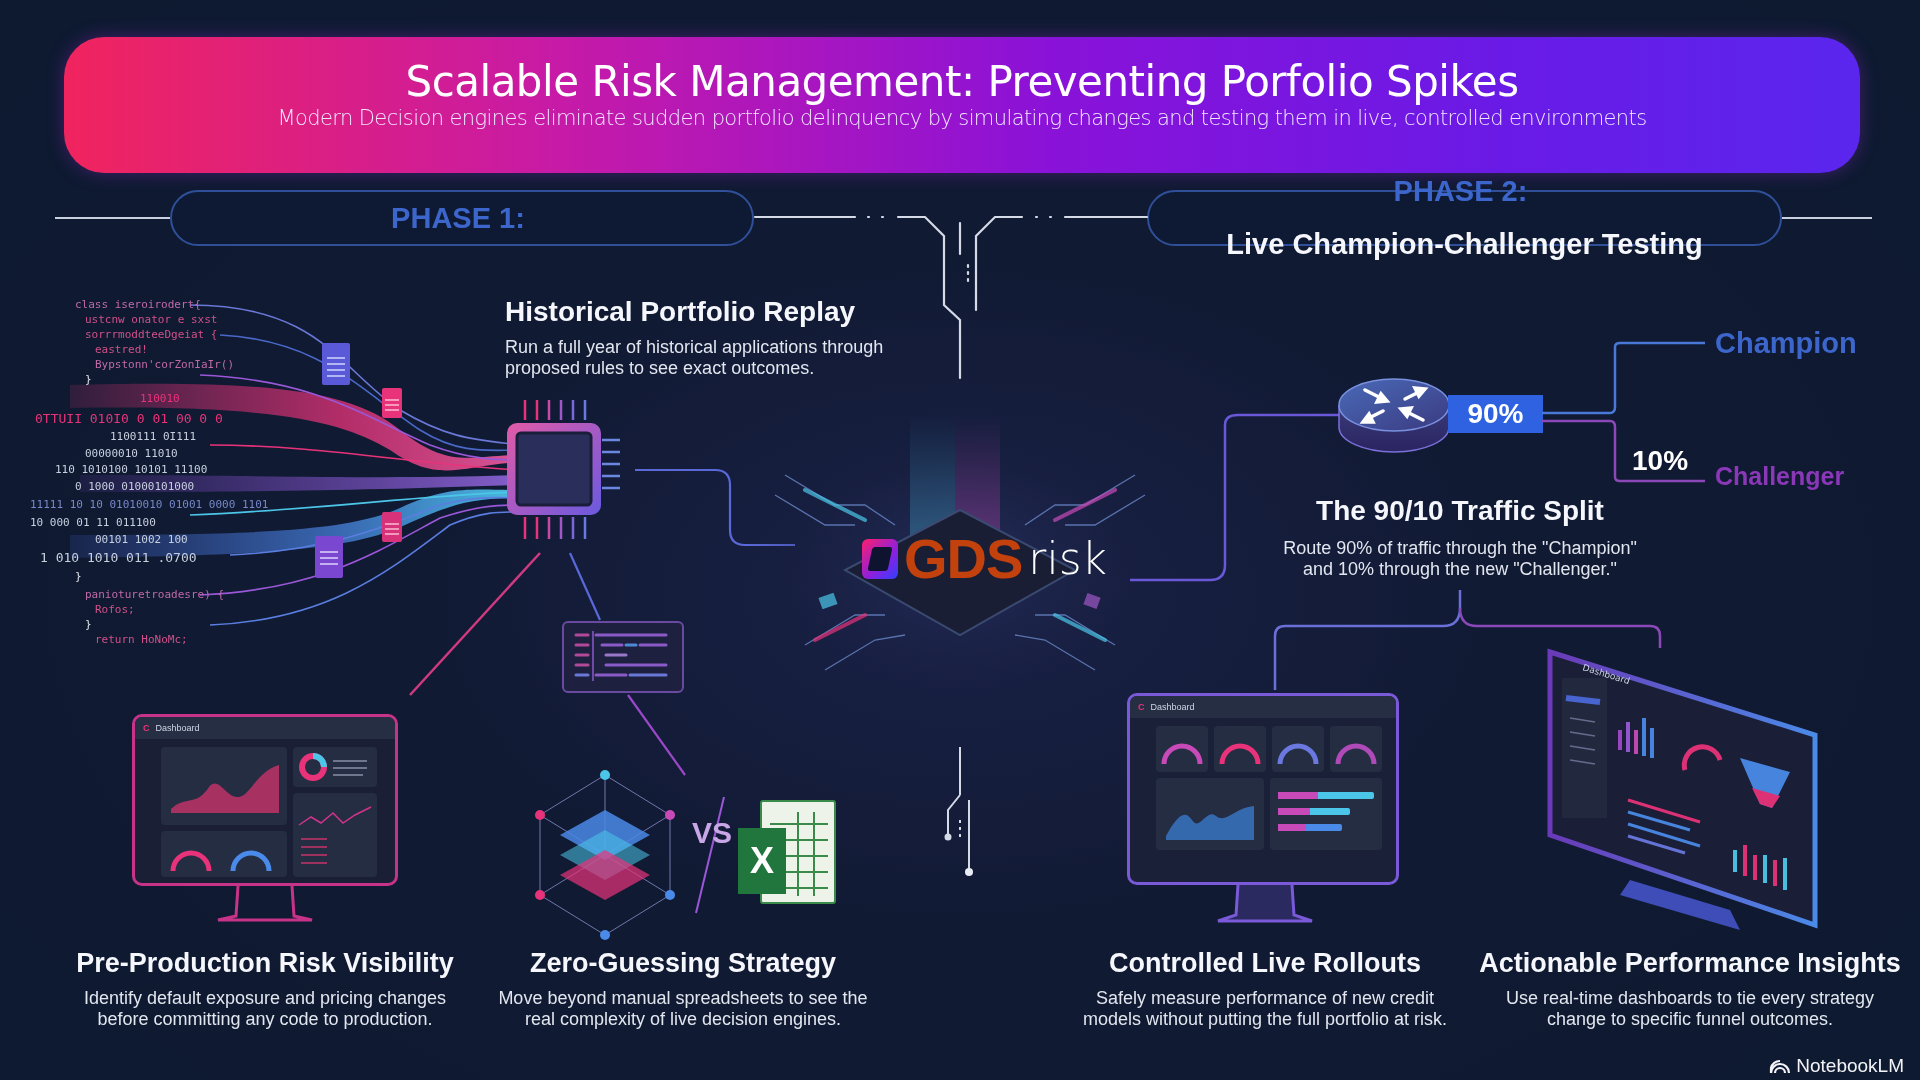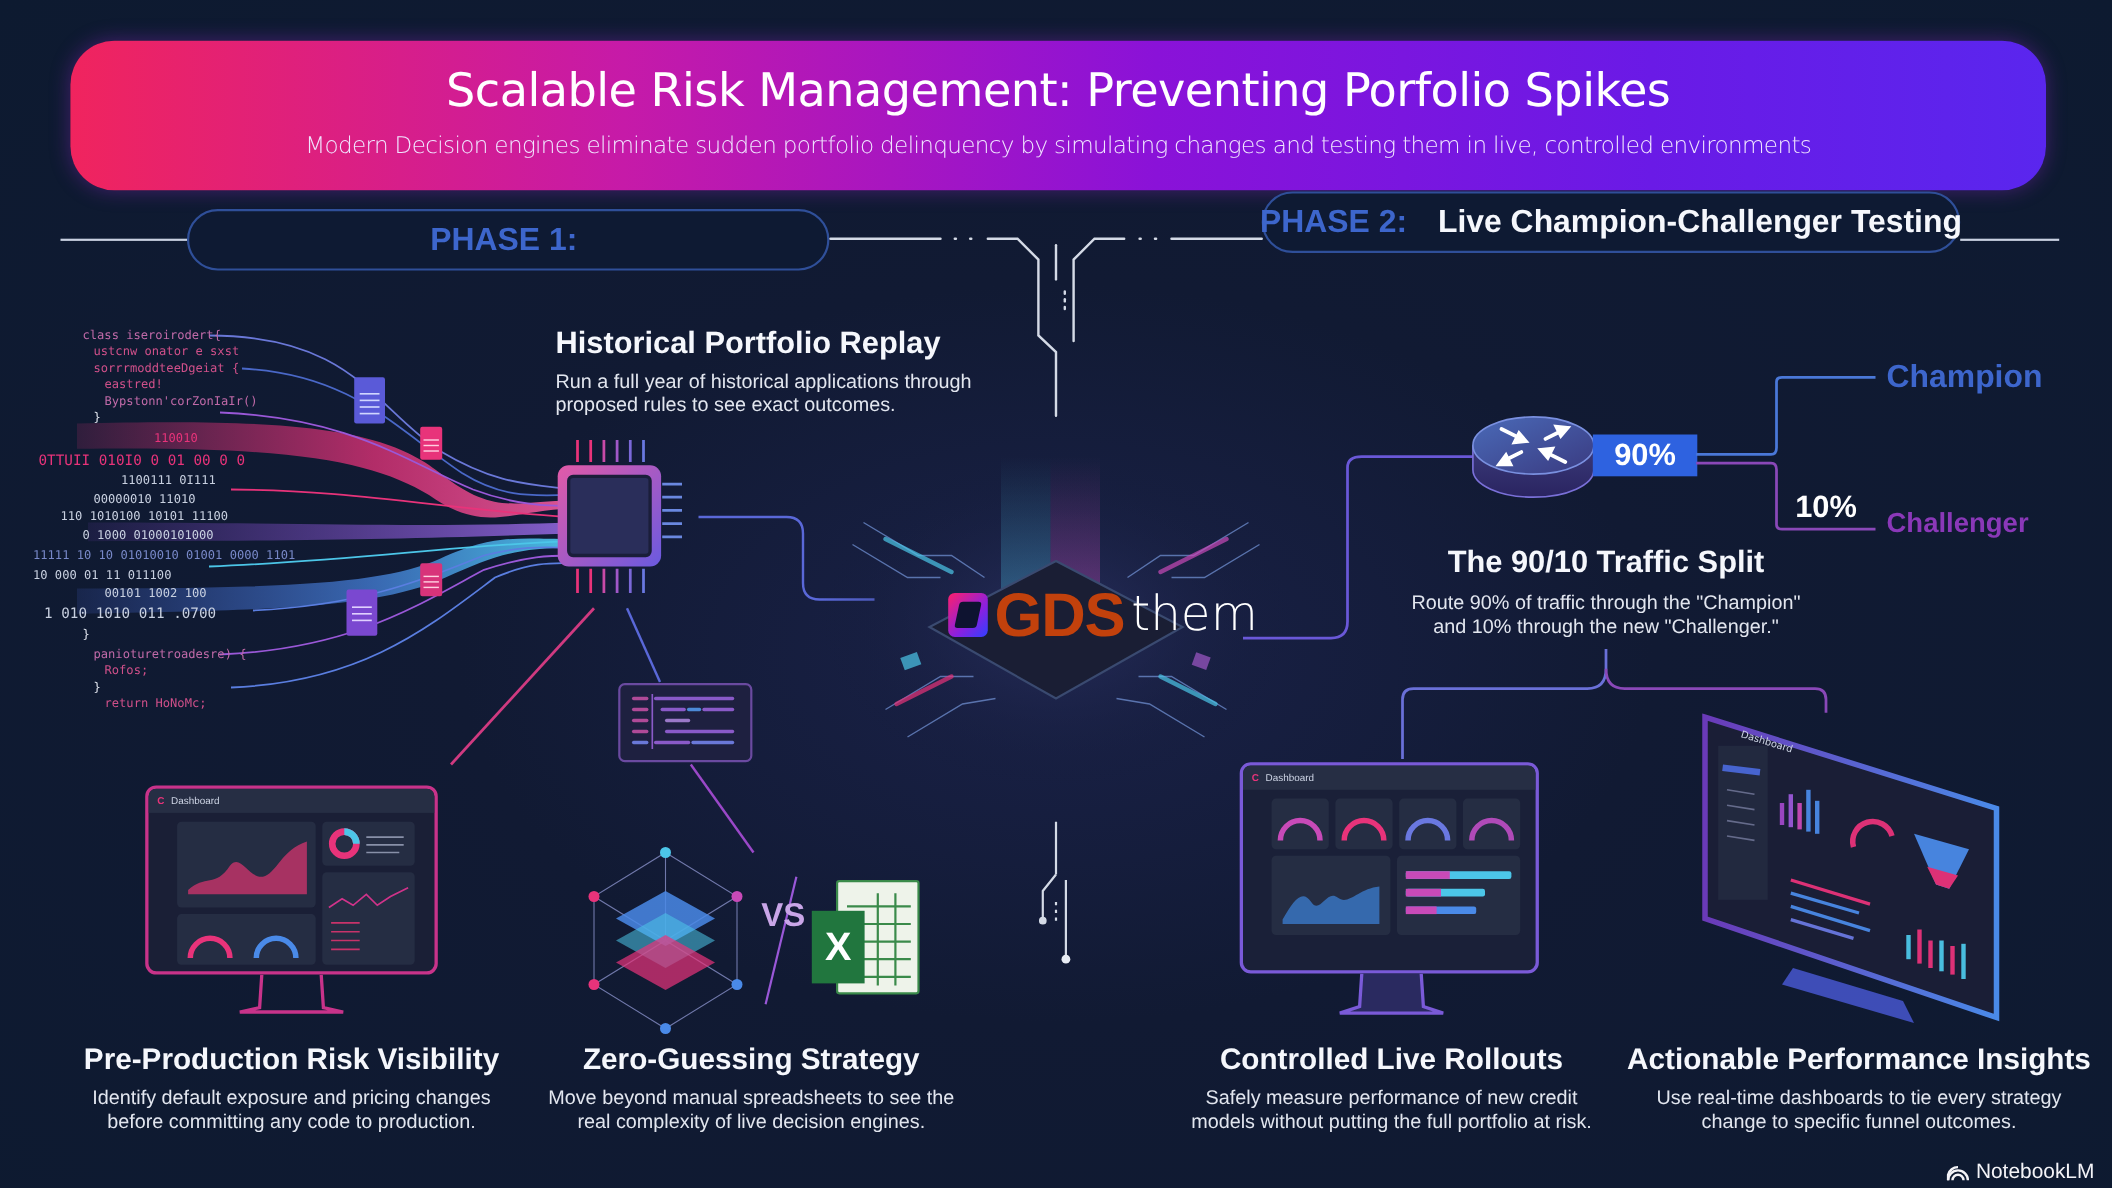--- a/index.html
+++ b/index.html
@@ -21,21 +21,21 @@
     text-align: center;
   }
   .banner-title {
     font-family: "DejaVu Sans", sans-serif;
     font-size: 42px; font-weight: 400; letter-spacing: -0.5px;
     margin-top: 20px; color: #ffffff;
   }
   .banner-sub {
     font-family: "DejaVu Sans", sans-serif;
     font-size: 21px; font-weight: 300; letter-spacing: -0.6px;
-    margin-top: 14px; color: #f0e6ff;
+    margin-top: 0; color: #f0e6ff;
   }
 
   
   .phase-pill {
     height: 56px; border: 2px solid #2f4f99; border-radius: 28px;
     background: #0e1a33; display: flex; align-items: center; justify-content: center;
     font-size: 29px; font-weight: 700; white-space: nowrap; gap: 20px;
   }
   .phase-label { color: #3d66cc; margin-right: 8px; }
   .phase-text { color: #f5f7fc; }
@@ -89,21 +89,21 @@
 
 <div class="abs banner">
   <div class="banner-title">Scalable Risk Management: Preventing Porfolio Spikes</div>
   <div class="banner-sub">Modern Decision engines eliminate sudden portfolio delinquency by simulating changes and testing them in live, controlled environments</div>
 </div>
 
 <div class="abs hline" style="left:55px; top:217px; width:115px;"></div>
 <div class="abs phase-pill" style="left:170px; top:190px; width:584px;">
   <span class="phase-label">PHASE 1:</span>
 </div>
-<div class="abs phase-pill" style="left:1147px; top:174px; width:635px;">
+<div class="abs phase-pill" style="left:1147px; top:190px; width:635px;flex-direction:column;">
   <span class="phase-label">PHASE 2:</span>
   <span class="phase-text">Live Champion-Challenger Testing</span>
 </div>
 <div class="abs hline" style="left:1782px; top:217px; width:90px;"></div>
 
 <svg class="abs" style="left:720px; top:190px;" width="480" height="190">
   <g stroke="#d4dae6" stroke-width="2.2" fill="none" stroke-linecap="round">
     <line x1="35" y1="27" x2="135" y2="27"></line>
     <line x1="148" y1="27" x2="149" y2="27"></line>
     <line x1="162" y1="27" x2="163" y2="27"></line>
@@ -396,21 +396,21 @@
     <line x1="370" y1="95" x2="310" y2="125" stroke="#c84ab8"></line>
     <line x1="70" y1="245" x2="120" y2="220" stroke="#e8337a"></line>
     <line x1="360" y1="245" x2="310" y2="220" stroke="#4cc6e8"></line>
   </g>
   <rect x="75" y="200" width="16" height="12" fill="#4cc6e8" opacity="0.7" transform="rotate(-20 83 206)"></rect>
   <rect x="340" y="200" width="14" height="12" fill="#a058c8" opacity="0.7" transform="rotate(20 347 206)"></rect>
 </svg>
 <div class="abs gds">
   <div class="gds-mark"></div>
   <span class="gds-bold">GDS</span>
-  <span class="gds-light">them</span>
+  <span class="gds-light">risk</span>
 </div>
 
 <svg class="abs" style="left:940px; top:745px;" width="30" height="140">
   <g stroke="#d4dae6" stroke-width="2" fill="none">
     <line x1="20" y1="2" x2="20" y2="50"></line>
     <polyline points="20,50 8,65 8,90"></polyline>
     <circle cx="8" cy="92" r="2.5" fill="#d4dae6"></circle>
     <line x1="20" y1="75" x2="20" y2="95" stroke-dasharray="3,4"></line>
     <line x1="33" y1="55" x2="33" y2="130"></line>
   </g>

